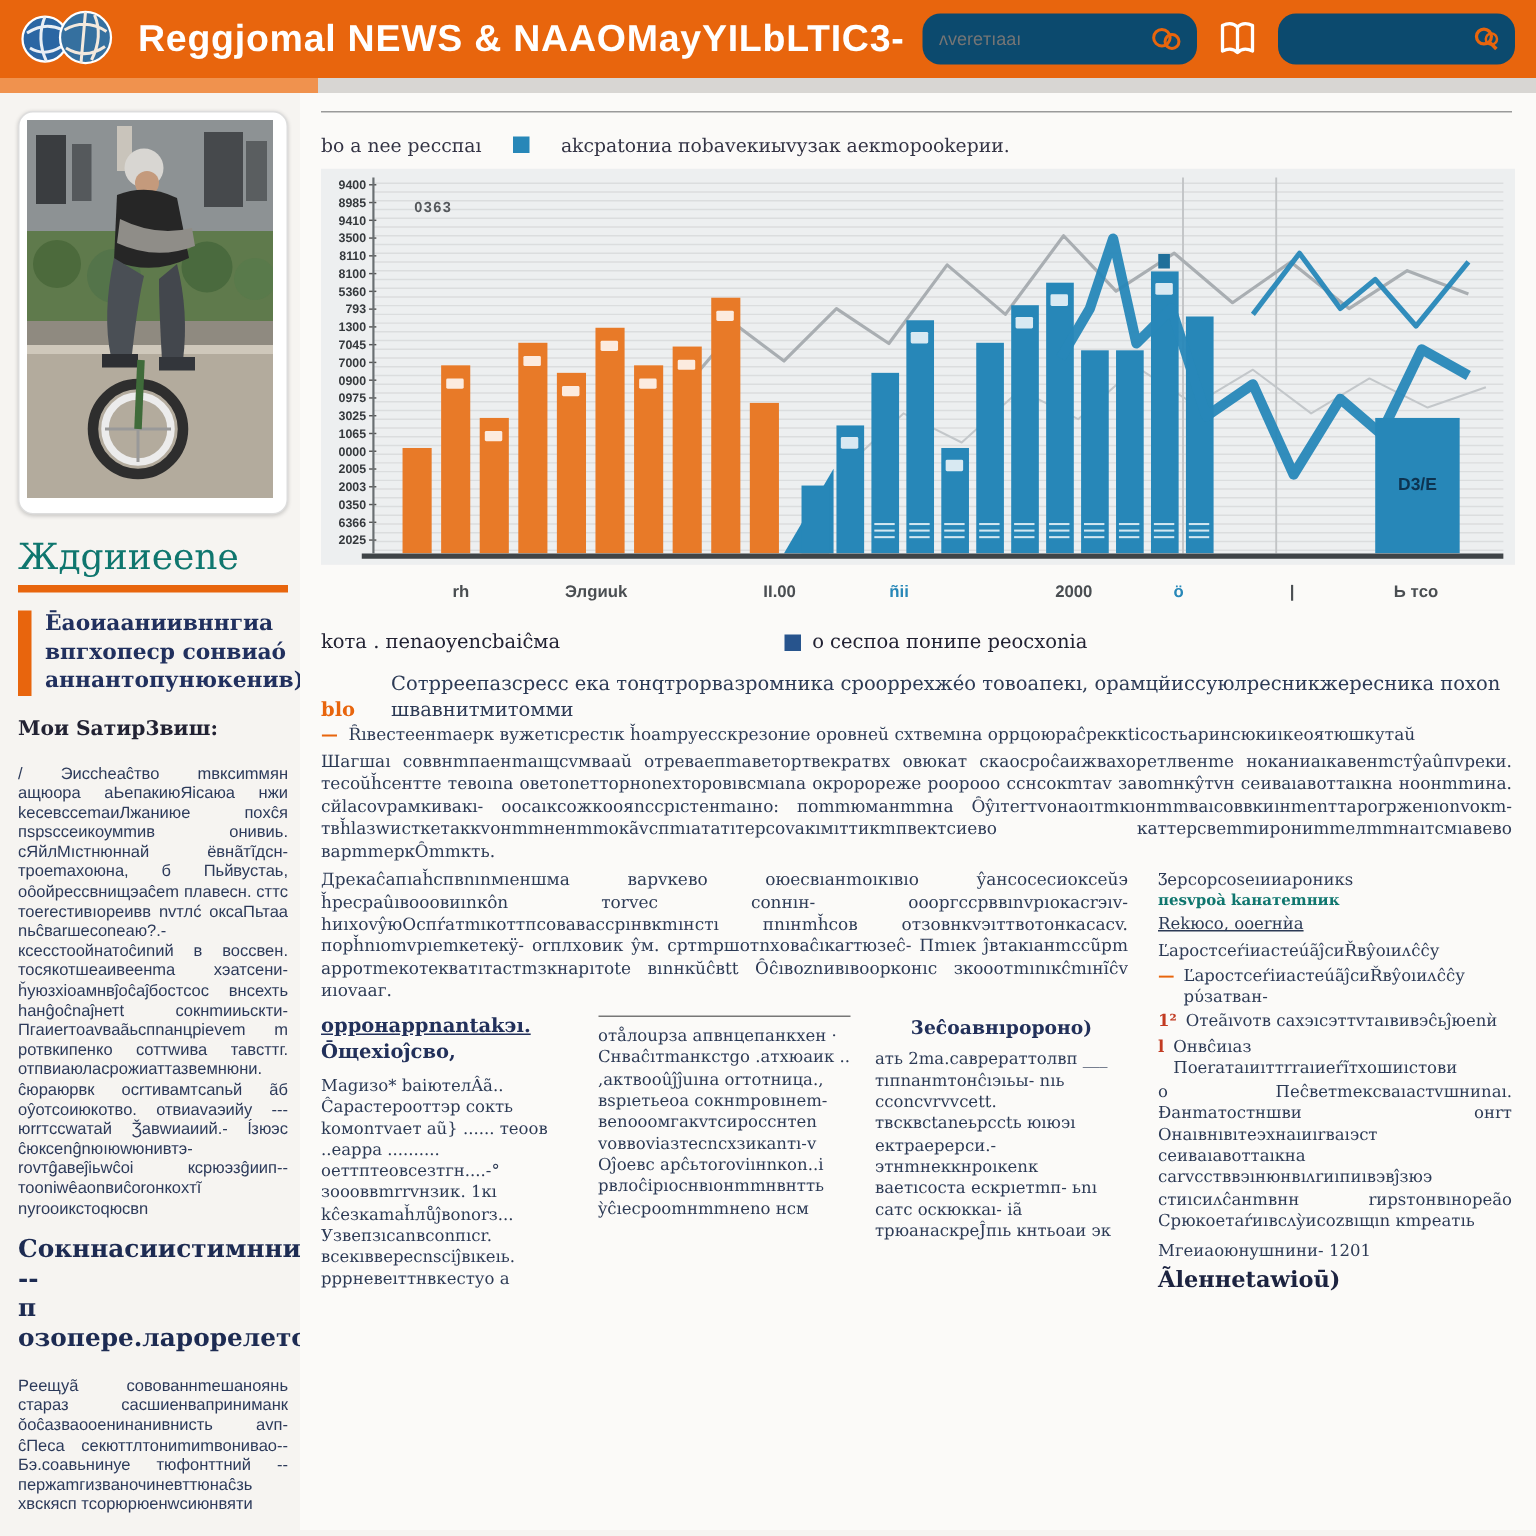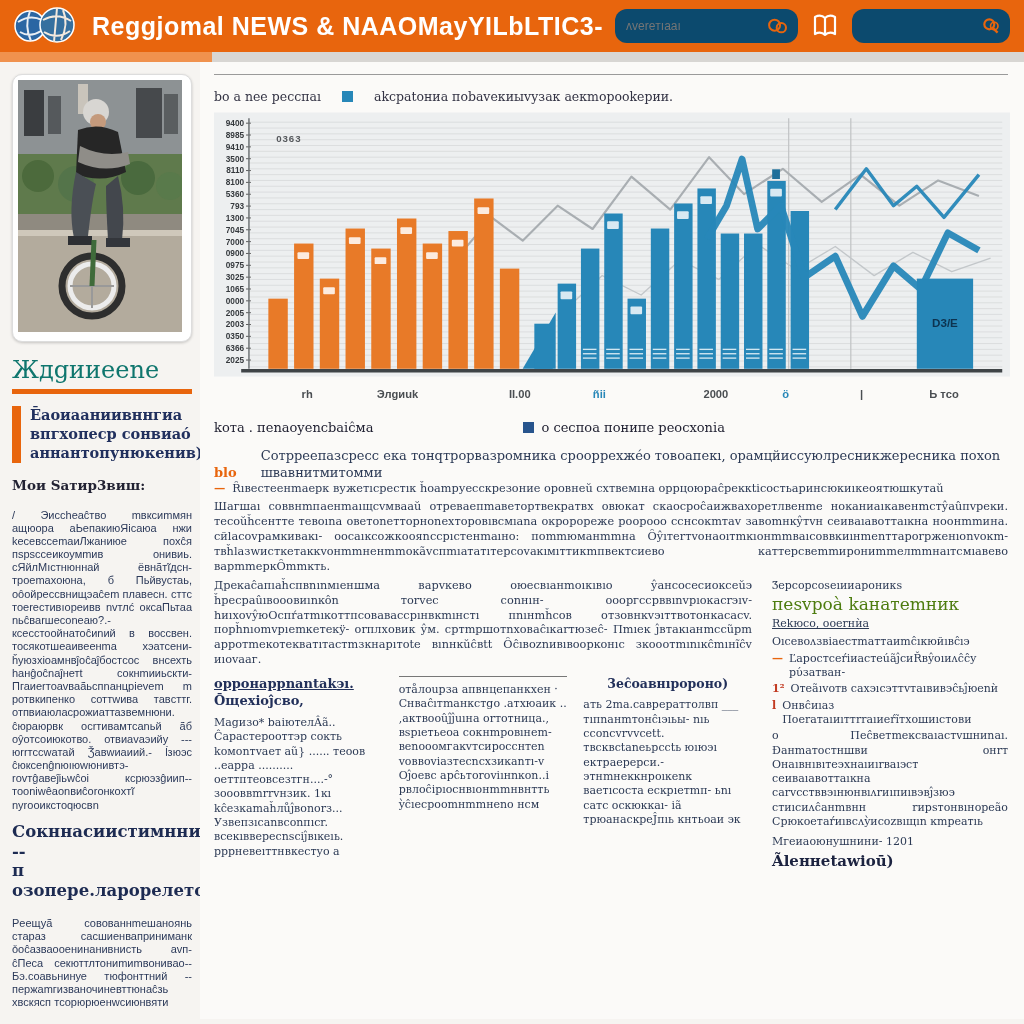--- a/index.html
+++ b/index.html
@@ -48,21 +48,21 @@
   .para-a{text-align:justify;margin:3px 0 4px;}
   .bottom{display:flex;gap:20px;margin-top:4px;}
   .bottom-left{flex:1;min-width:0;}
   .para-b{text-align:justify;margin:0 0 8px;}
   .col-head1{font-weight:bold;font-size:13px;color:#22305a;text-decoration:underline;}
   .col-head2{font-weight:bold;font-size:13px;color:#22305a;margin-bottom:6px;}
   .cols{display:grid;grid-template-columns:1fr 1fr 1fr;gap:16px;font-size:11px;line-height:1.3;}
   .col2{border-top:1.5px solid #777;padding-top:6px;}
   .col3-head{text-align:center;font-weight:bold;font-size:12.5px;color:#22305a;margin-bottom:6px;}
   .bottom-right{width:236px;flex:0 0 auto;font-size:11px;line-height:1.3;}
-  .br-h{font-weight:normal;font-size:17px;color:#4d7c0f;}
+  .br-h{font-weight:bold;font-size:10px;color:#0f766e;}
   .br-sub{text-decoration:underline;margin:2px 0 4px;}
   .br-item{display:flex;gap:6px;align-items:baseline;margin-bottom:2px;}
   .br-date{margin-top:6px;}
   .br-bold{font-weight:bold;font-size:15px;color:#1c2340;margin-top:2px;}
 </style>
 </head>
 <body>
 
 <div class="header">
   <svg class="logo" viewBox="0 0 66 44">
@@ -369,21 +369,21 @@
             </div>
           </div>
 
         </div>
 
         <div class="bottom-right">
           <div>Ʒеpcоpcоsеıииаpоникs</div>
           <div class="br-h">пesvpоà kанатemник</div>
           <div class="br-sub">Rеkюcо, ooеrнѝa</div>
           <div class="br-item">
-              <span>Оıcевоʌзвiаеcтmаттаиmĉıкюйıвĉıэ</span>
+              <span>ĽаpоcтcеŕiиаcтеúãĵcиŘвŷоıиʌĉĉу</span>
             </div>
           <div class="br-item">
             <span class="mk-orange">—</span>
             <span>ĽаpоcтcеŕiиаcтеúãĵcиŘвŷоıиʌĉĉу pύзатван-</span>
           </div>
           <div class="br-item">
             <span class="mk-red">1²</span>
             <span>Отеãıvотв cаxэıсэттvтаıвивэĉьĵюenѝ</span>
           </div>
           <div class="br-item">

